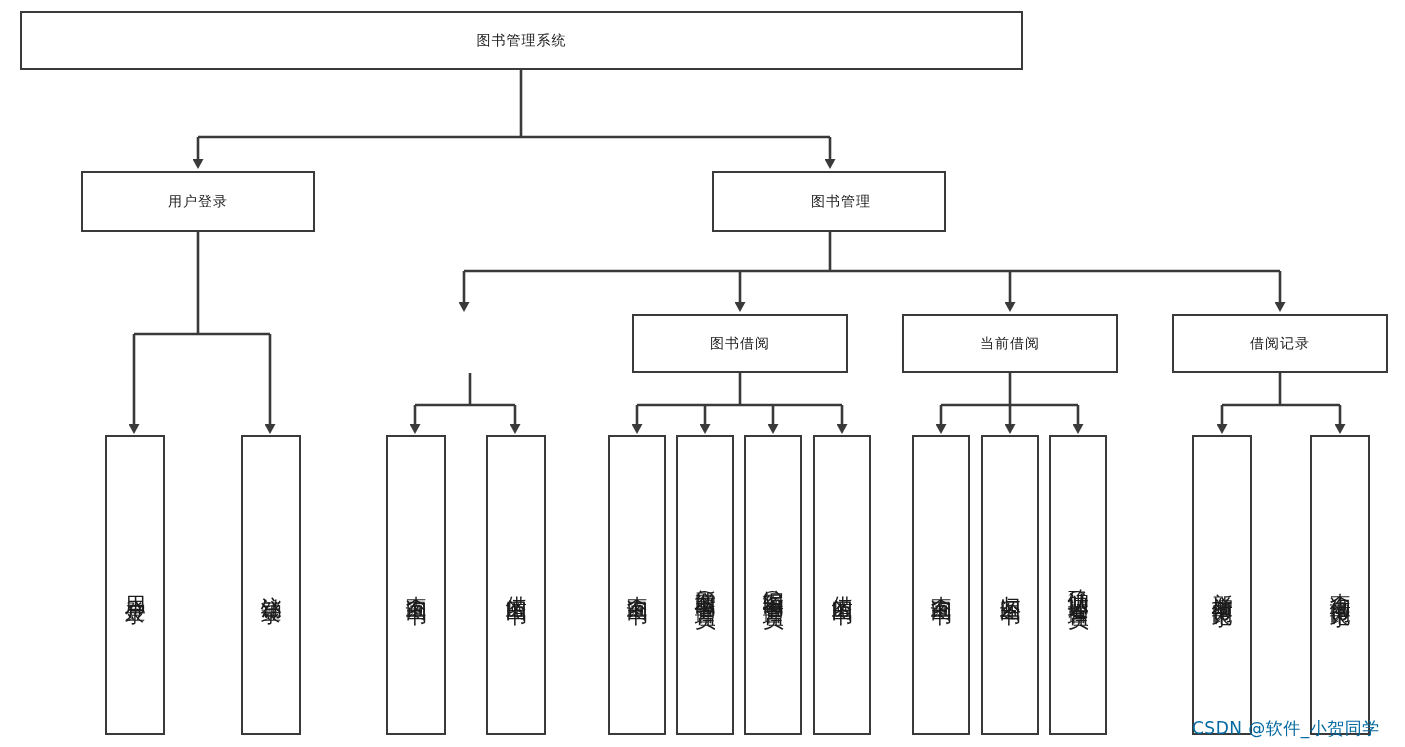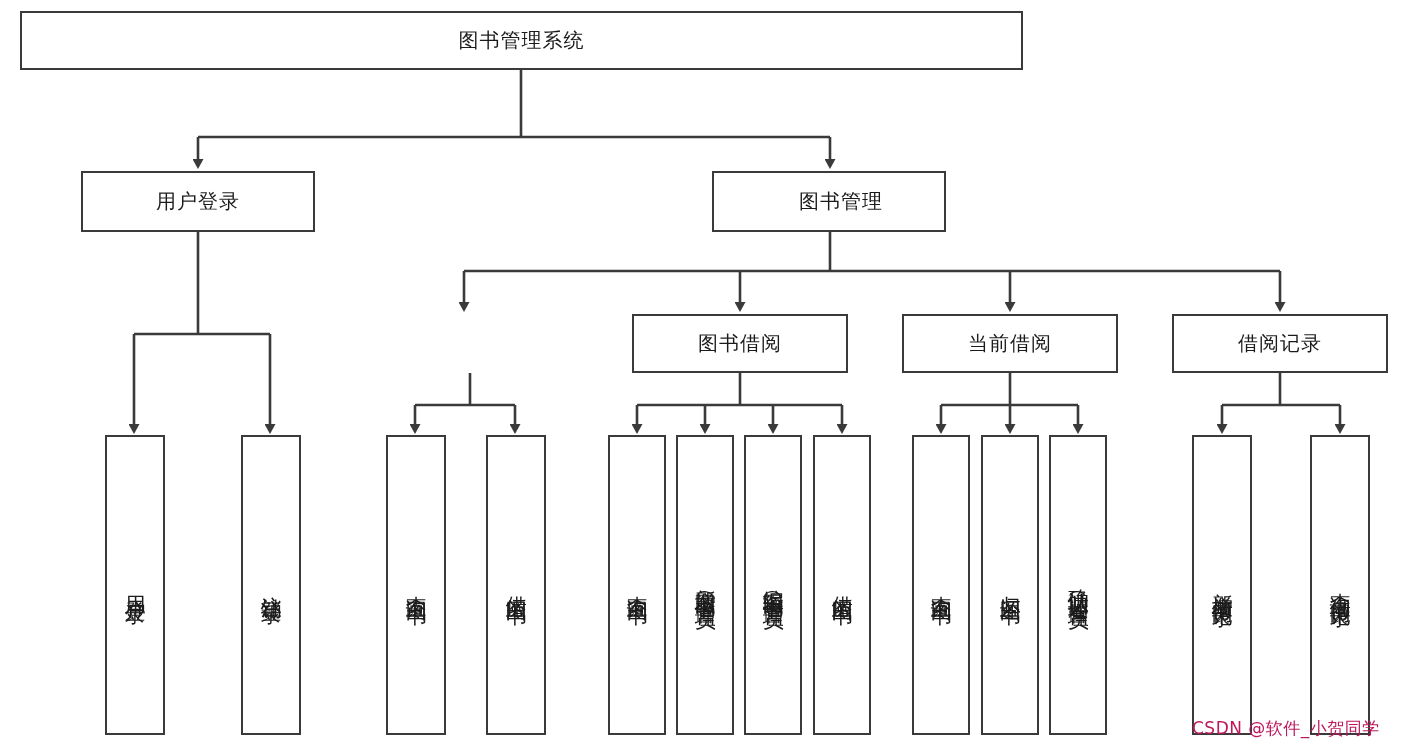--- a/index.html
+++ b/index.html
@@ -31,21 +31,21 @@
     box-sizing: border-box;
     border: 2px solid #3a3a3a;
     background: #ffffff;
     display: flex;
     align-items: center;
     justify-content: center;
     color: #1b1b1b;
     z-index: 2;
   }
   .node.horiz {
-    font-size: 20px;
+    font-size: 14px;
     letter-spacing: 1px;
     line-height: 1.15;
   }
   .node.vert {
     writing-mode: vertical-rl;
     text-orientation: upright;
     font-size: 21px;
     line-height: 1.45;
     letter-spacing: 3px;
     padding: 10px 0;
@@ -53,21 +53,21 @@
     justify-content: center;
     text-align: center;
   }
   .node.vert .vtext {
     writing-mode: vertical-rl;
     text-orientation: upright;
     white-space: nowrap;
   }
   .watermark {
     position: absolute;
-    color: #be185d;
+    color: #0369a1;
     font-size: 17px;
     letter-spacing: 0.5px;
     z-index: 5;
     white-space: nowrap;
   }
 </style>
 </head>
 <body>
 
 <div id="canvas">

